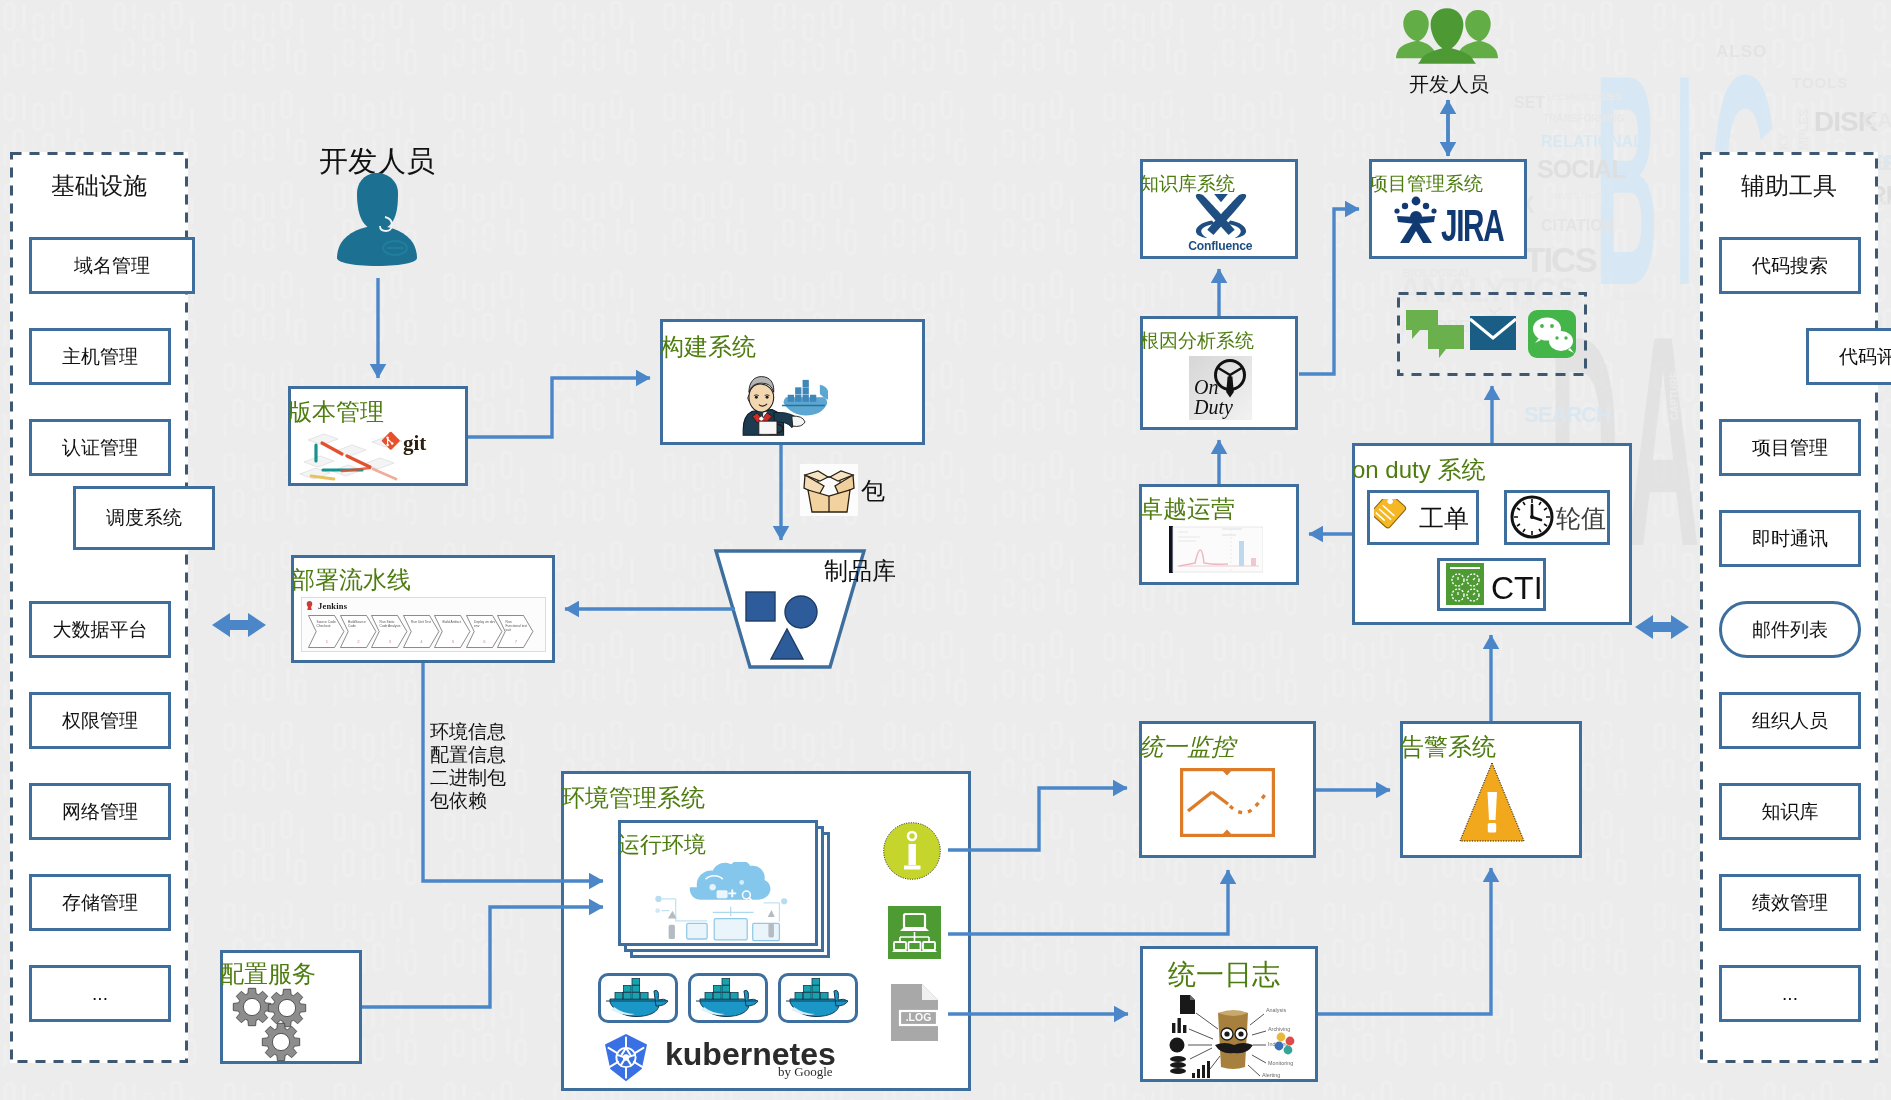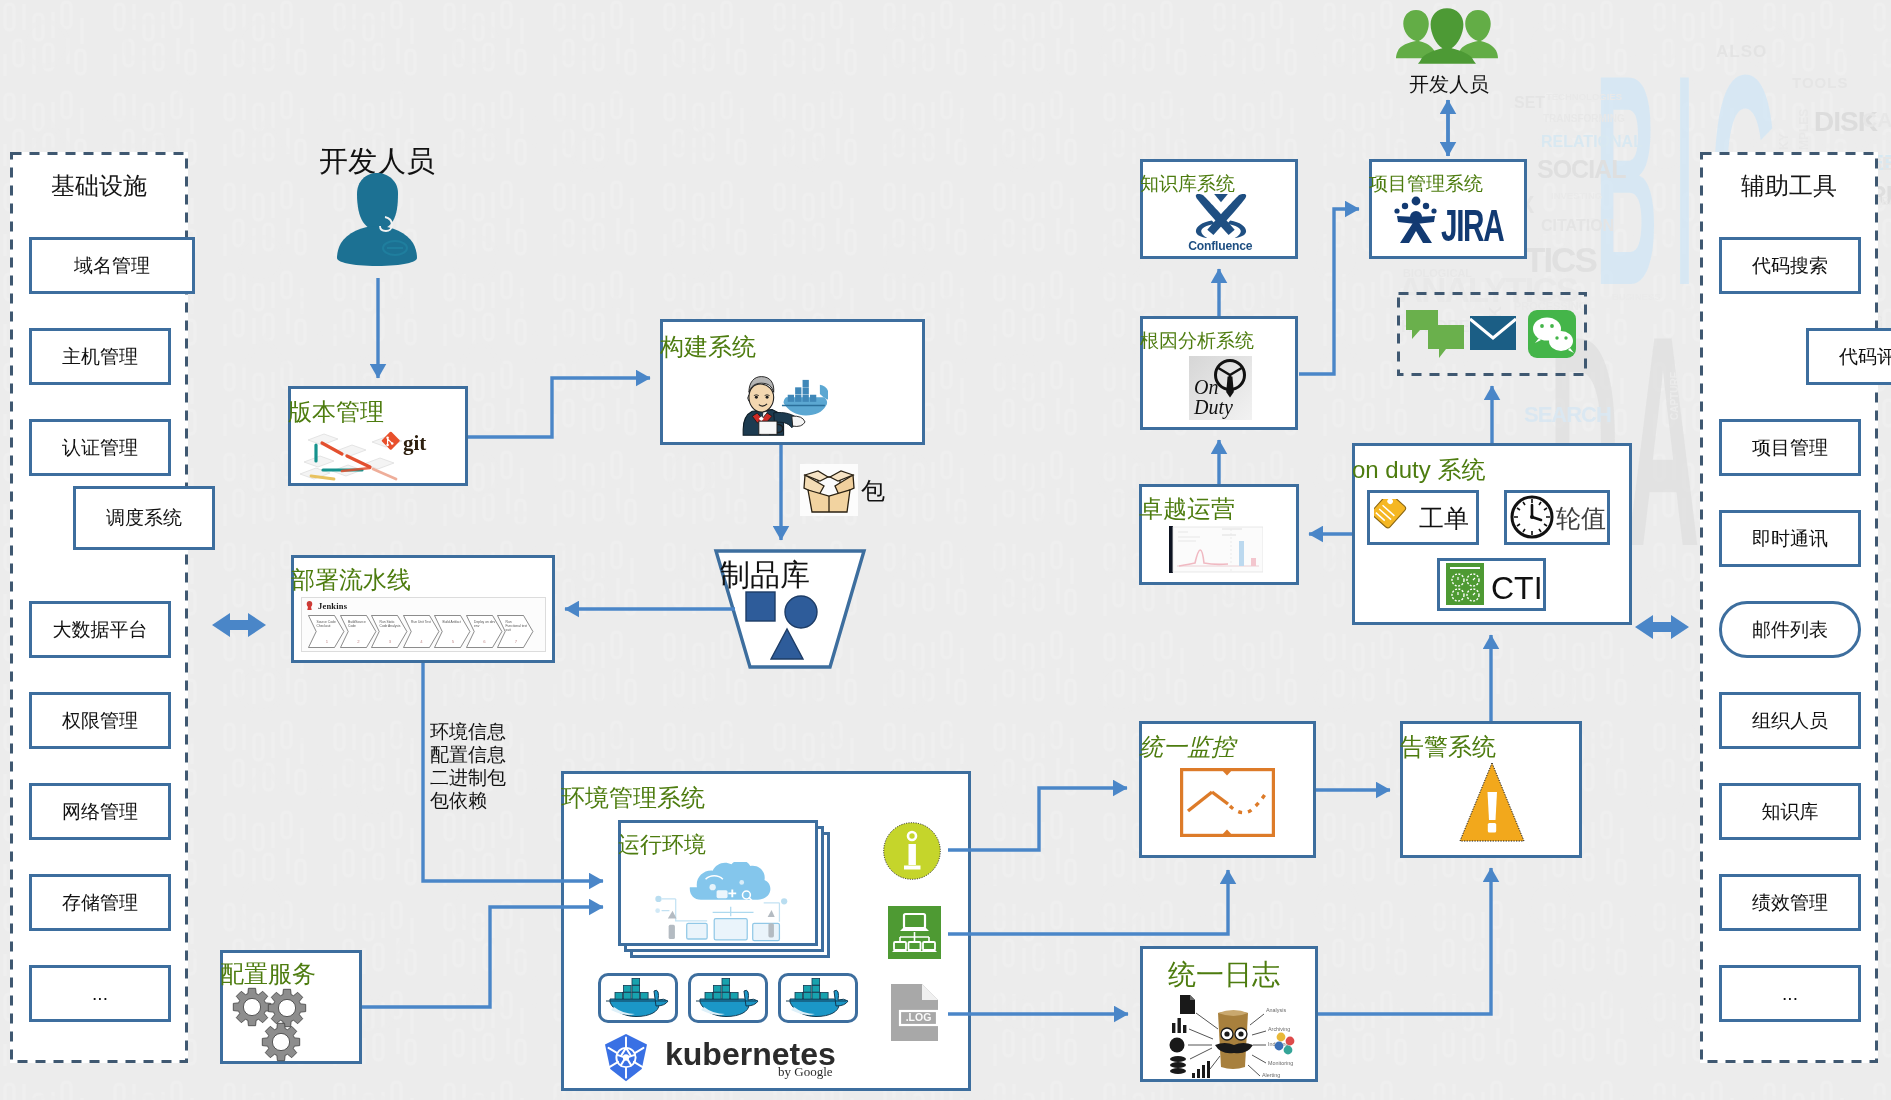--- a/index.html
+++ b/index.html
@@ -231,21 +231,21 @@
   <path d="M5 11 L18 7 L28 13 L20 17 Z" fill="#f6e3c4" stroke="#2a2112" stroke-width="1.2"></path>
   <path d="M53 11 L41 7 L30 13 L38 17 Z" fill="#f6e3c4" stroke="#2a2112" stroke-width="1.2"></path>
   <path d="M8 26 L29 32 L50 26 L47 48 H12 Z" fill="#f2d3a0" stroke="#2a2112" stroke-width="1.3"></path>
   <path d="M29 32 V48" stroke="#2a2112" stroke-width="1.3"></path>
 </svg>
 <div style="position:absolute;left:861px;top:475px;font-size:24px;color:#111;">包</div>
 
 <svg style="position:absolute;left:710px;top:546px;" width="160" height="126" viewBox="0 0 160 126">
   <path d="M6 5 L154 5 L120 121 L40 121 Z" fill="#ffffff" stroke="#3d6e9e" stroke-width="3.4"></path>
 </svg>
-<div style="position:absolute;left:720px;top:555px;width:144px;text-align:left;font-size:30px;color:#111;">制品库</div>
+<div style="position:absolute;left:752px;top:555px;width:144px;text-align:right;font-size:24px;color:#111;">制品库</div>
 <svg style="position:absolute;left:745px;top:591px;" width="90" height="70" viewBox="0 0 90 70">
   <rect x="1" y="1" width="29" height="29" fill="#2e5c9a" stroke="#1d3c66" stroke-width="1.4"></rect>
   <circle cx="56" cy="21" r="16" fill="#2e5c9a" stroke="#1d3c66" stroke-width="1.4"></circle>
   <path d="M26 68 L42 38 L58 68 Z" fill="#2e5c9a" stroke="#1d3c66" stroke-width="1.4"></path>
 </svg>
 
 <div class="nodebox" style="left:291px;top:555px;width:264px;height:108px;"></div>
 <div class="nodetitle" style="left:291px;top:564px;width:264px;font-size:24px;">部署流水线</div>
 <div style="position:absolute;left:301px;top:597px;width:245px;height:55px;background:#fcfcfc;border:1px solid #dcdcdc;box-sizing:border-box;"></div>
 <svg style="position:absolute;left:305px;top:600px;" width="9" height="11" viewBox="0 0 11 12">

